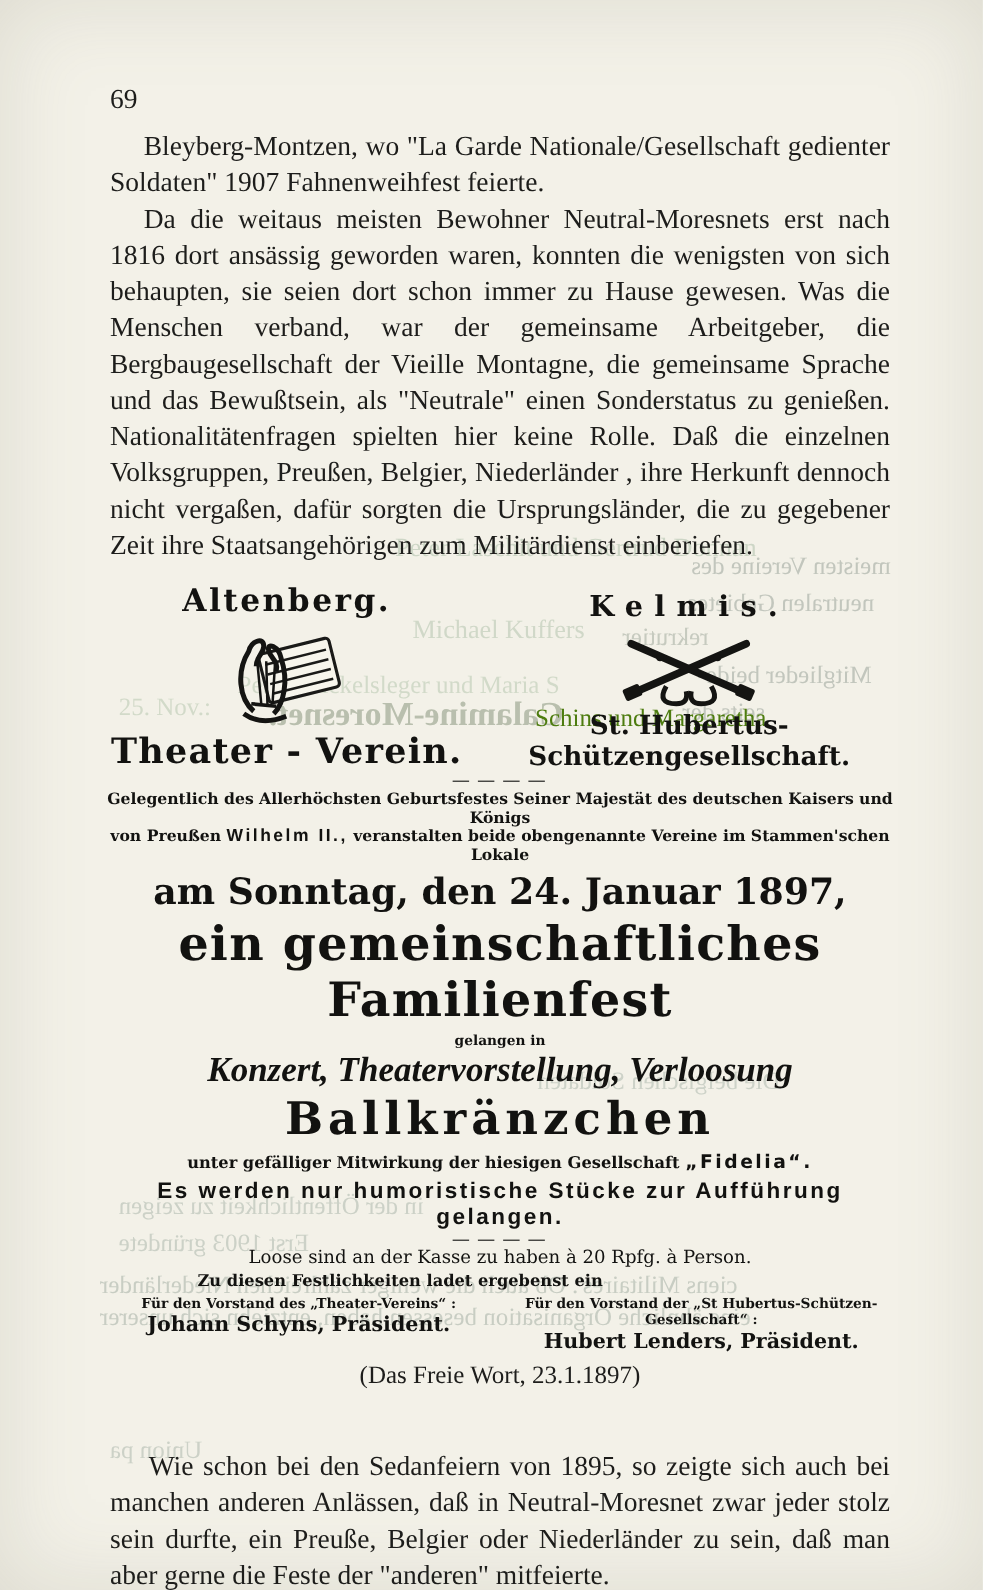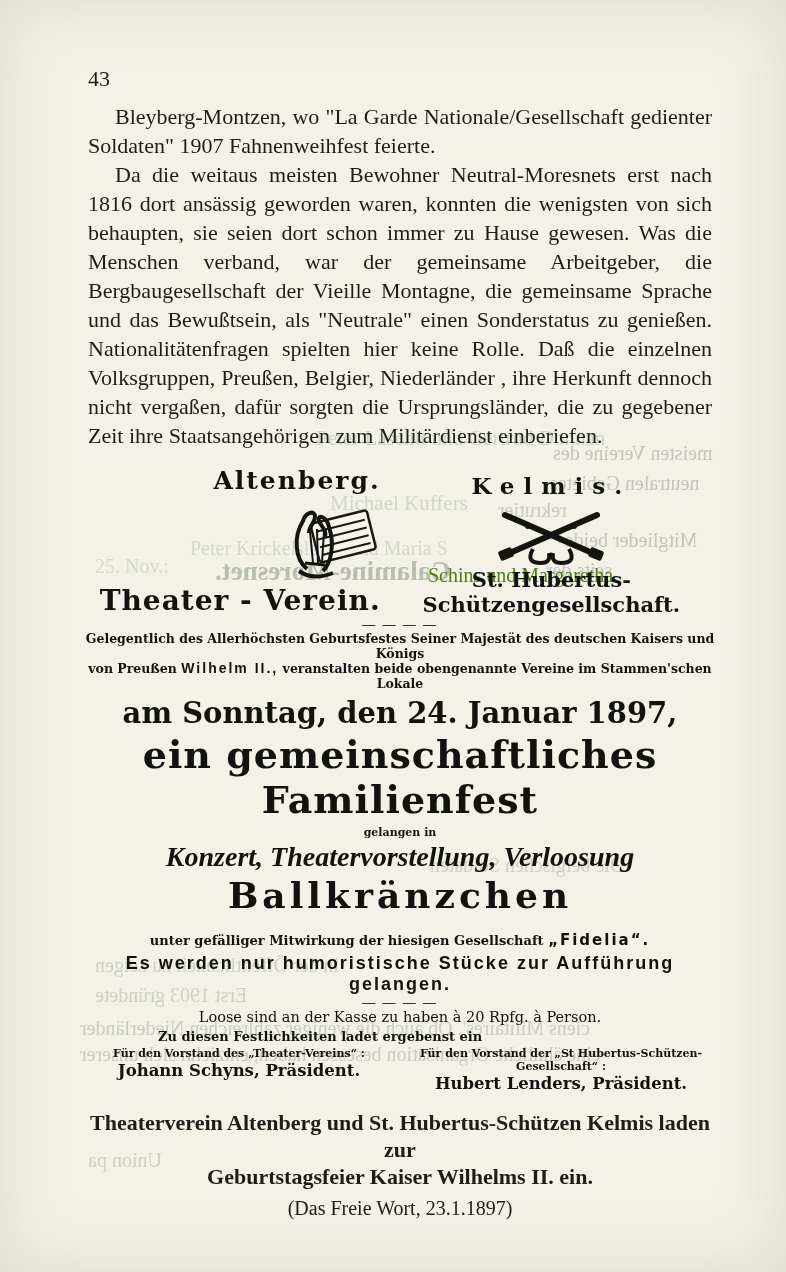--- a/index.html
+++ b/index.html
@@ -39,37 +39,37 @@
     text-align:justify;text-justify:inter-word;
   }
   p.body.indent{text-indent:27px;}
   
   .poster{
     width:644px;margin-left:-10px;margin-top:16px;
     color:var(--poster-ink);
     text-align:center;
   }
   .poster-header{display:flex;align-items:stretch;margin-bottom:2px;}
-  .col-left{width:47%;display:flex;flex-direction:column;align-items:flex-end;justify-content:space-between;}
+  .col-left{width:47%;display:flex;flex-direction:column;align-items:center;justify-content:space-between;}
   .col-right{width:53%;display:flex;flex-direction:column;align-items:center;justify-content:space-between;}
   .town-left{font-size:25px;font-weight:bold;letter-spacing:2px;font-family:"DejaVu Serif",serif;}
   .town-right{font-size:23px;font-weight:bold;letter-spacing:9px;font-family:"DejaVu Serif",serif;margin-top:6px;}
   .society{font-family:"DejaVu Serif",serif;font-weight:bold;}
   .society.left{font-size:28px;letter-spacing:1px;}
   .society.right{font-size:21px;}
   .emblem{display:block;}
   .divider{font-size:13px;font-weight:bold;letter-spacing:2px;line-height:10px;margin:2px 0;}
   .occasion{font-size:12.5px;font-weight:bold;line-height:15px;font-family:"DejaVu Serif",serif;}
   .kaiser{font-size:14px;letter-spacing:2px;font-family:Liberation Sans, sans-serif;font-weight:bold;}
   .date-line{font-size:29px;font-weight:bold;font-family:"DejaVu Serif",serif;margin-top:5px;}
   .main-title{font-size:38px;font-weight:bold;font-family:"DejaVu Serif",serif;margin-top:2px;letter-spacing:1px;}
   .tiny-fraktur{font-size:11px;font-weight:bold;font-family:"DejaVu Serif",serif;margin-top:4px;}
   .program{font-size:28px;font-weight:bold;font-style:italic;margin-top:2px;}
   .ball-title{font-size:36px;font-weight:bold;letter-spacing:4px;font-family:"DejaVu Serif",serif;margin-top:1px;}
-  .fidelia-line{font-size:13px;font-weight:bold;font-family:"DejaVu Serif",serif;margin-top:15px;}
+  .fidelia-line{font-size:13px;font-weight:bold;font-family:"DejaVu Serif",serif;margin-top:4px;}
   .fidelia-name{font-size:15px;letter-spacing:2px;font-family:"DejaVu Sans",sans-serif;}
   .humor-line{font-size:18px;font-weight:bold;font-family:"Liberation Sans",sans-serif;letter-spacing:2px;margin-top:4px;}
   .loose-line{font-size:14.5px;font-weight:normal;font-family:"DejaVu Serif",serif;margin-top:2px;}
   .invite-line{font-size:13px;font-weight:bold;font-family:"DejaVu Serif",serif;text-align:left;padding-left:80px;margin-top:4px;}
   .sig-row{display:flex;margin-top:3px;}
   .sig-col{width:50%;}
   .board{font-size:11px;font-weight:bold;font-family:"DejaVu Serif",serif;}
   .president{font-size:16.5px;font-weight:bold;font-family:"DejaVu Serif",serif;margin-top:1px;}
   
   .caption{ text-align:center;font-weight:bold;font-size:22px;line-height:27px;margin-top:16px;}
@@ -97,21 +97,21 @@
       <div class="bleed mirrored" style="left: 430px; top: 855px; font-size: 20px; color: rgb(205, 210, 200);">Die belgischen Soldaten</div>
       <div class="bleed mirrored" style="left: 95px; top: 955px; font-size: 20px; color: rgb(204, 209, 199);">in der Öffentlichkeit zu zeigen</div>
       <div class="bleed mirrored" style="left: 95px; top: 985px; font-size: 20px; color: rgb(204, 209, 199);">Erst 1903 gründete</div>
       <div class="bleed mirrored" style="left: 80px; top: 1018px; font-size: 20px; color: rgb(200, 205, 195);">ciens Militaires'. Ob auch die weniger zahlreichen Niederländer</div>
       <div class="bleed mirrored" style="left: 80px; top: 1044px; font-size: 20px; color: rgb(200, 205, 195);">eine ähnliche Organisation besessen haben, entziehn sich unserer</div>
       <div class="bleed mirrored" style="left: 88px; top: 1150px; font-size: 20px; color: rgb(204, 209, 199);">Union pa</div>
     </div>
 
   <div class="content">
 
-    <div class="page-number">43</div>
+    <div class="page-number">69</div>
 
     <p class="body indent">Bleyberg-Montzen, wo "La Garde Nationale/Gesellschaft gedienter Soldaten" 1907 Fahnenweihfest feierte.</p>
     <p class="body indent">Da die weitaus meisten Bewohner Neutral-Moresnets erst nach 1816 dort ansässig geworden waren, konnten die wenigsten von sich behaupten, sie seien dort schon  immer zu Hause gewesen. Was die Menschen verband, war der gemeinsame Arbeitgeber, die Bergbaugesellschaft der Vieille Montagne, die gemeinsame Sprache und das Bewußtsein, als "Neutrale" einen Sonderstatus zu genießen. Nationalitätenfragen spielten hier keine Rolle. Daß die einzelnen Volksgruppen, Preußen, Belgier, Niederländer , ihre Herkunft dennoch nicht vergaßen, dafür sorgten die Ursprungsländer, die zu gegebener Zeit ihre Staatsangehörigen zum Militärdienst einberiefen.</p>
 
     <div class="poster">
 
       <div class="poster-header">
         <div class="col-left">
           <div class="town-left">Altenberg.</div>
           <span>
@@ -184,24 +184,20 @@
           <div class="board">Für den Vorstand des „Theater-Vereins“ :</div>
           <div class="president">Johann Schyns, Präsident.</div>
         </div>
         <div class="sig-col">
           <div class="board">Für den Vorstand der „St Hubertus-Schützen-Gesellschaft“ :</div>
           <div class="president">Hubert Lenders, Präsident.</div>
         </div>
       </div>
     </div>
 
-    <div class="caption">
-      <div>Theaterverein Altenberg und St. Hubertus-Schützen Kelmis laden zur</div>
-      <div>Geburtstagsfeier Kaiser Wilhelms II. ein.</div>
-    </div>
     <div class="caption-source">(Das Freie Wort, 23.1.1897)</div>
 
     <div class="para3">
       <p class="body">Wie schon bei den Sedanfeiern von 1895, so zeigte sich auch bei manchen anderen Anlässen, daß in Neutral-Moresnet zwar jeder stolz sein  durfte, ein Preuße, Belgier oder Niederländer zu sein, daß man aber gerne die Feste der "anderen" mitfeierte.</p>
     </div>
 
   </div>
 </div>
 
 </body></html>

